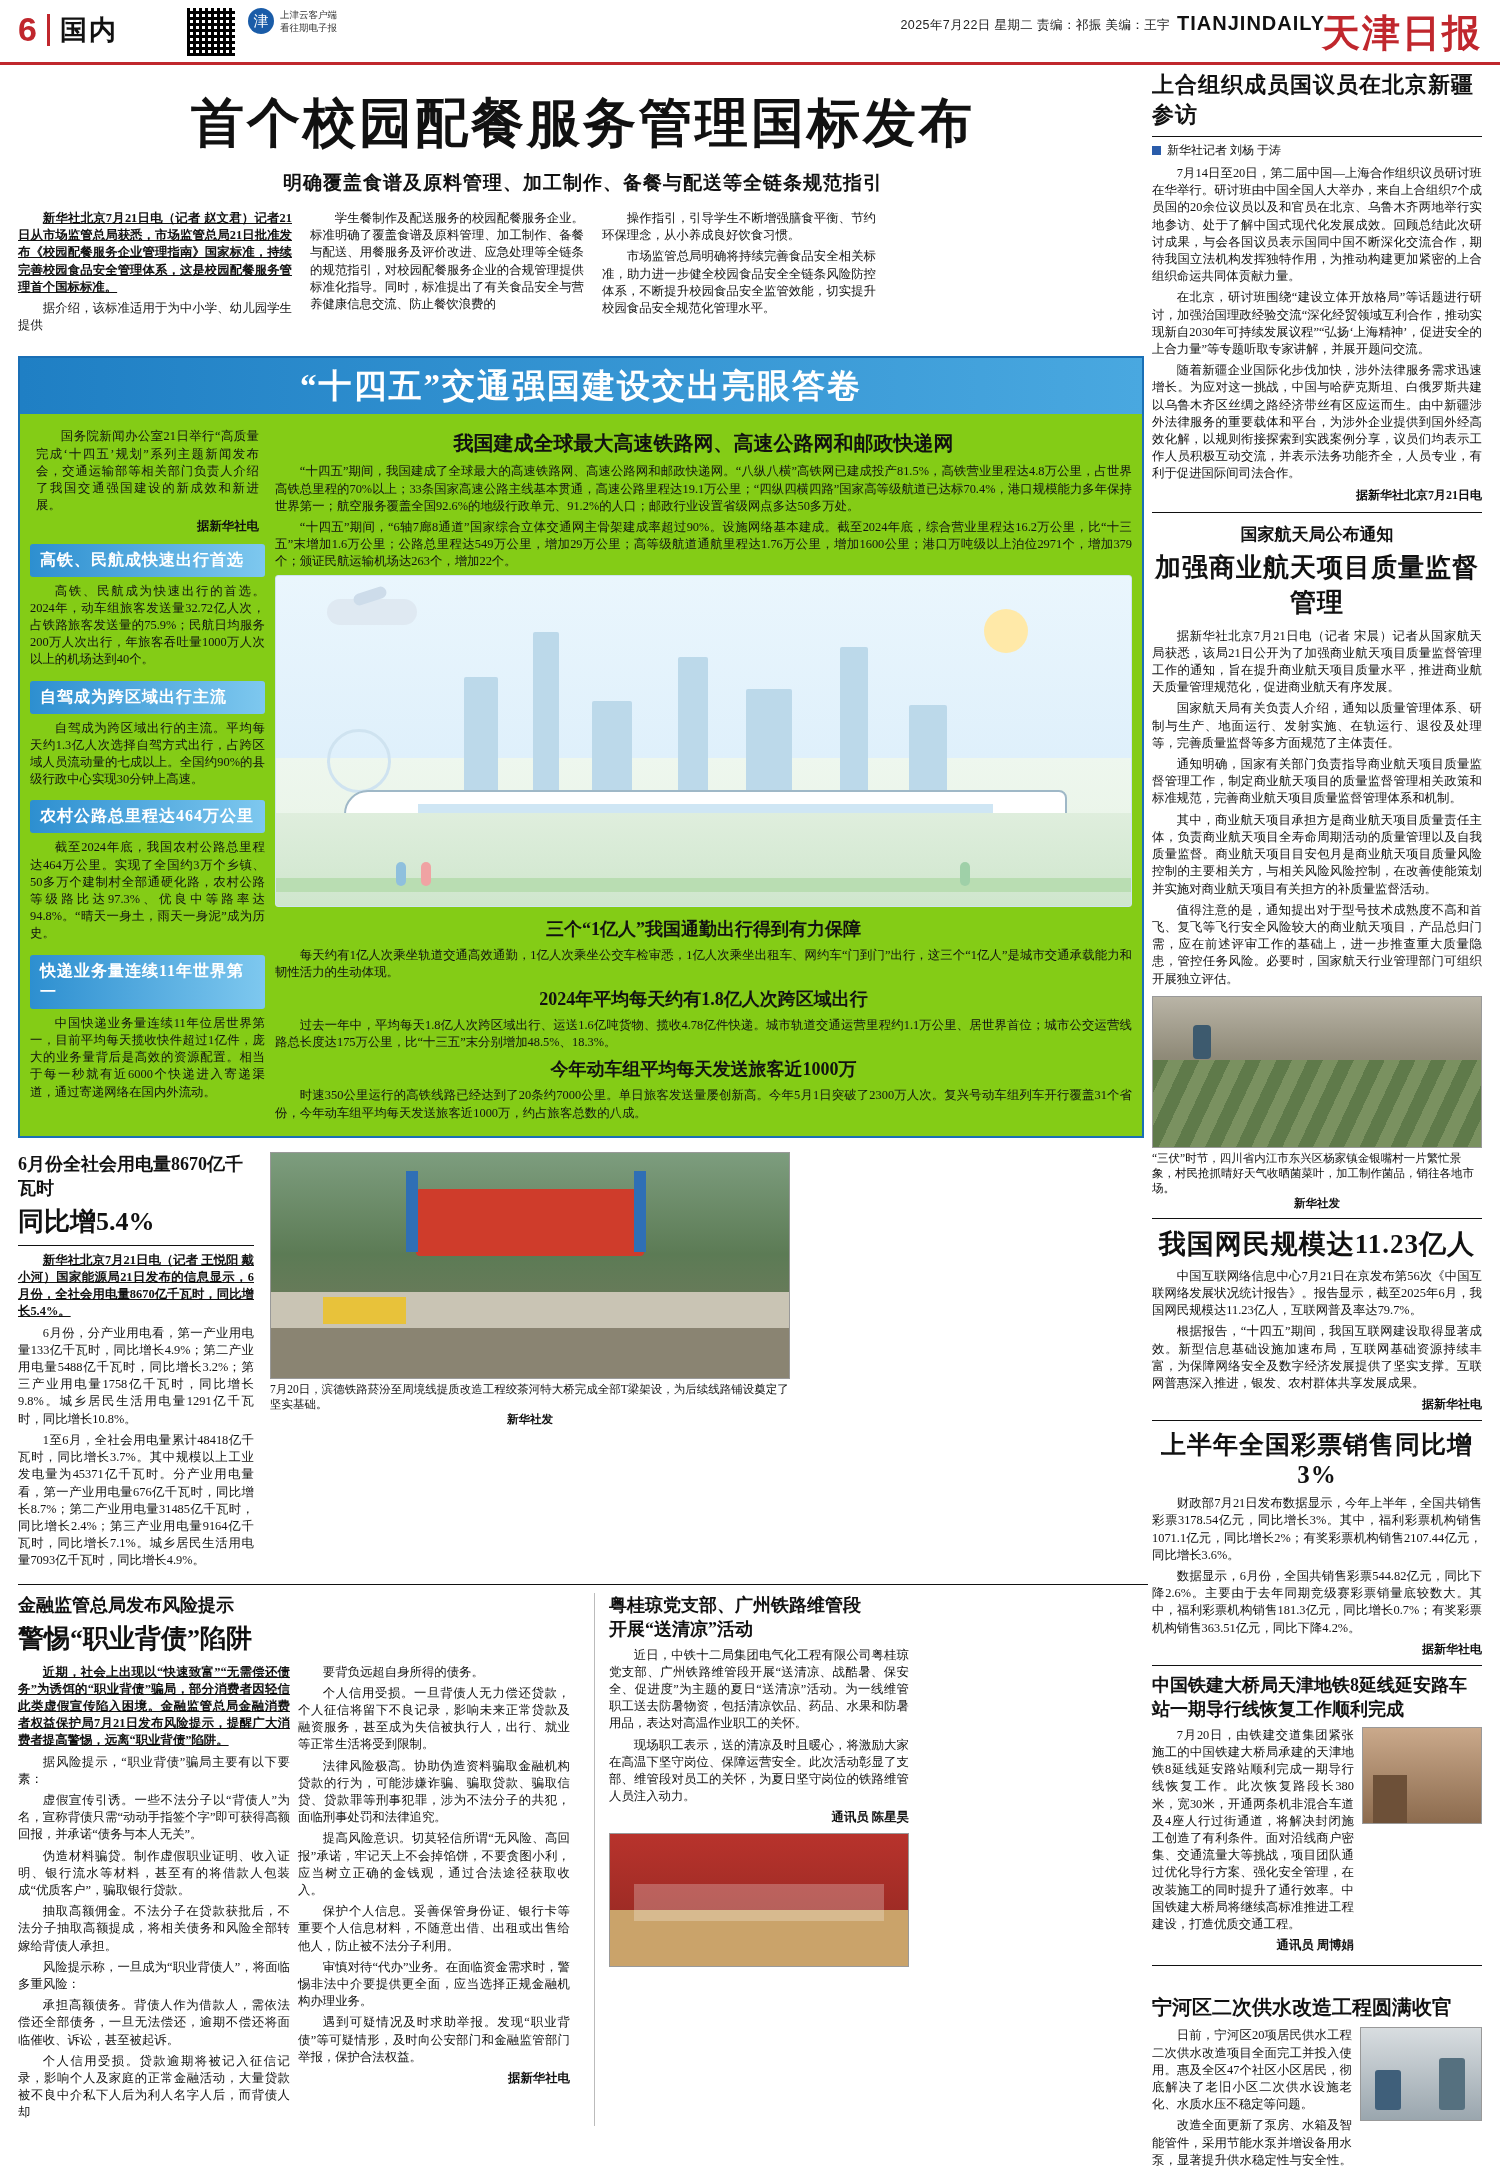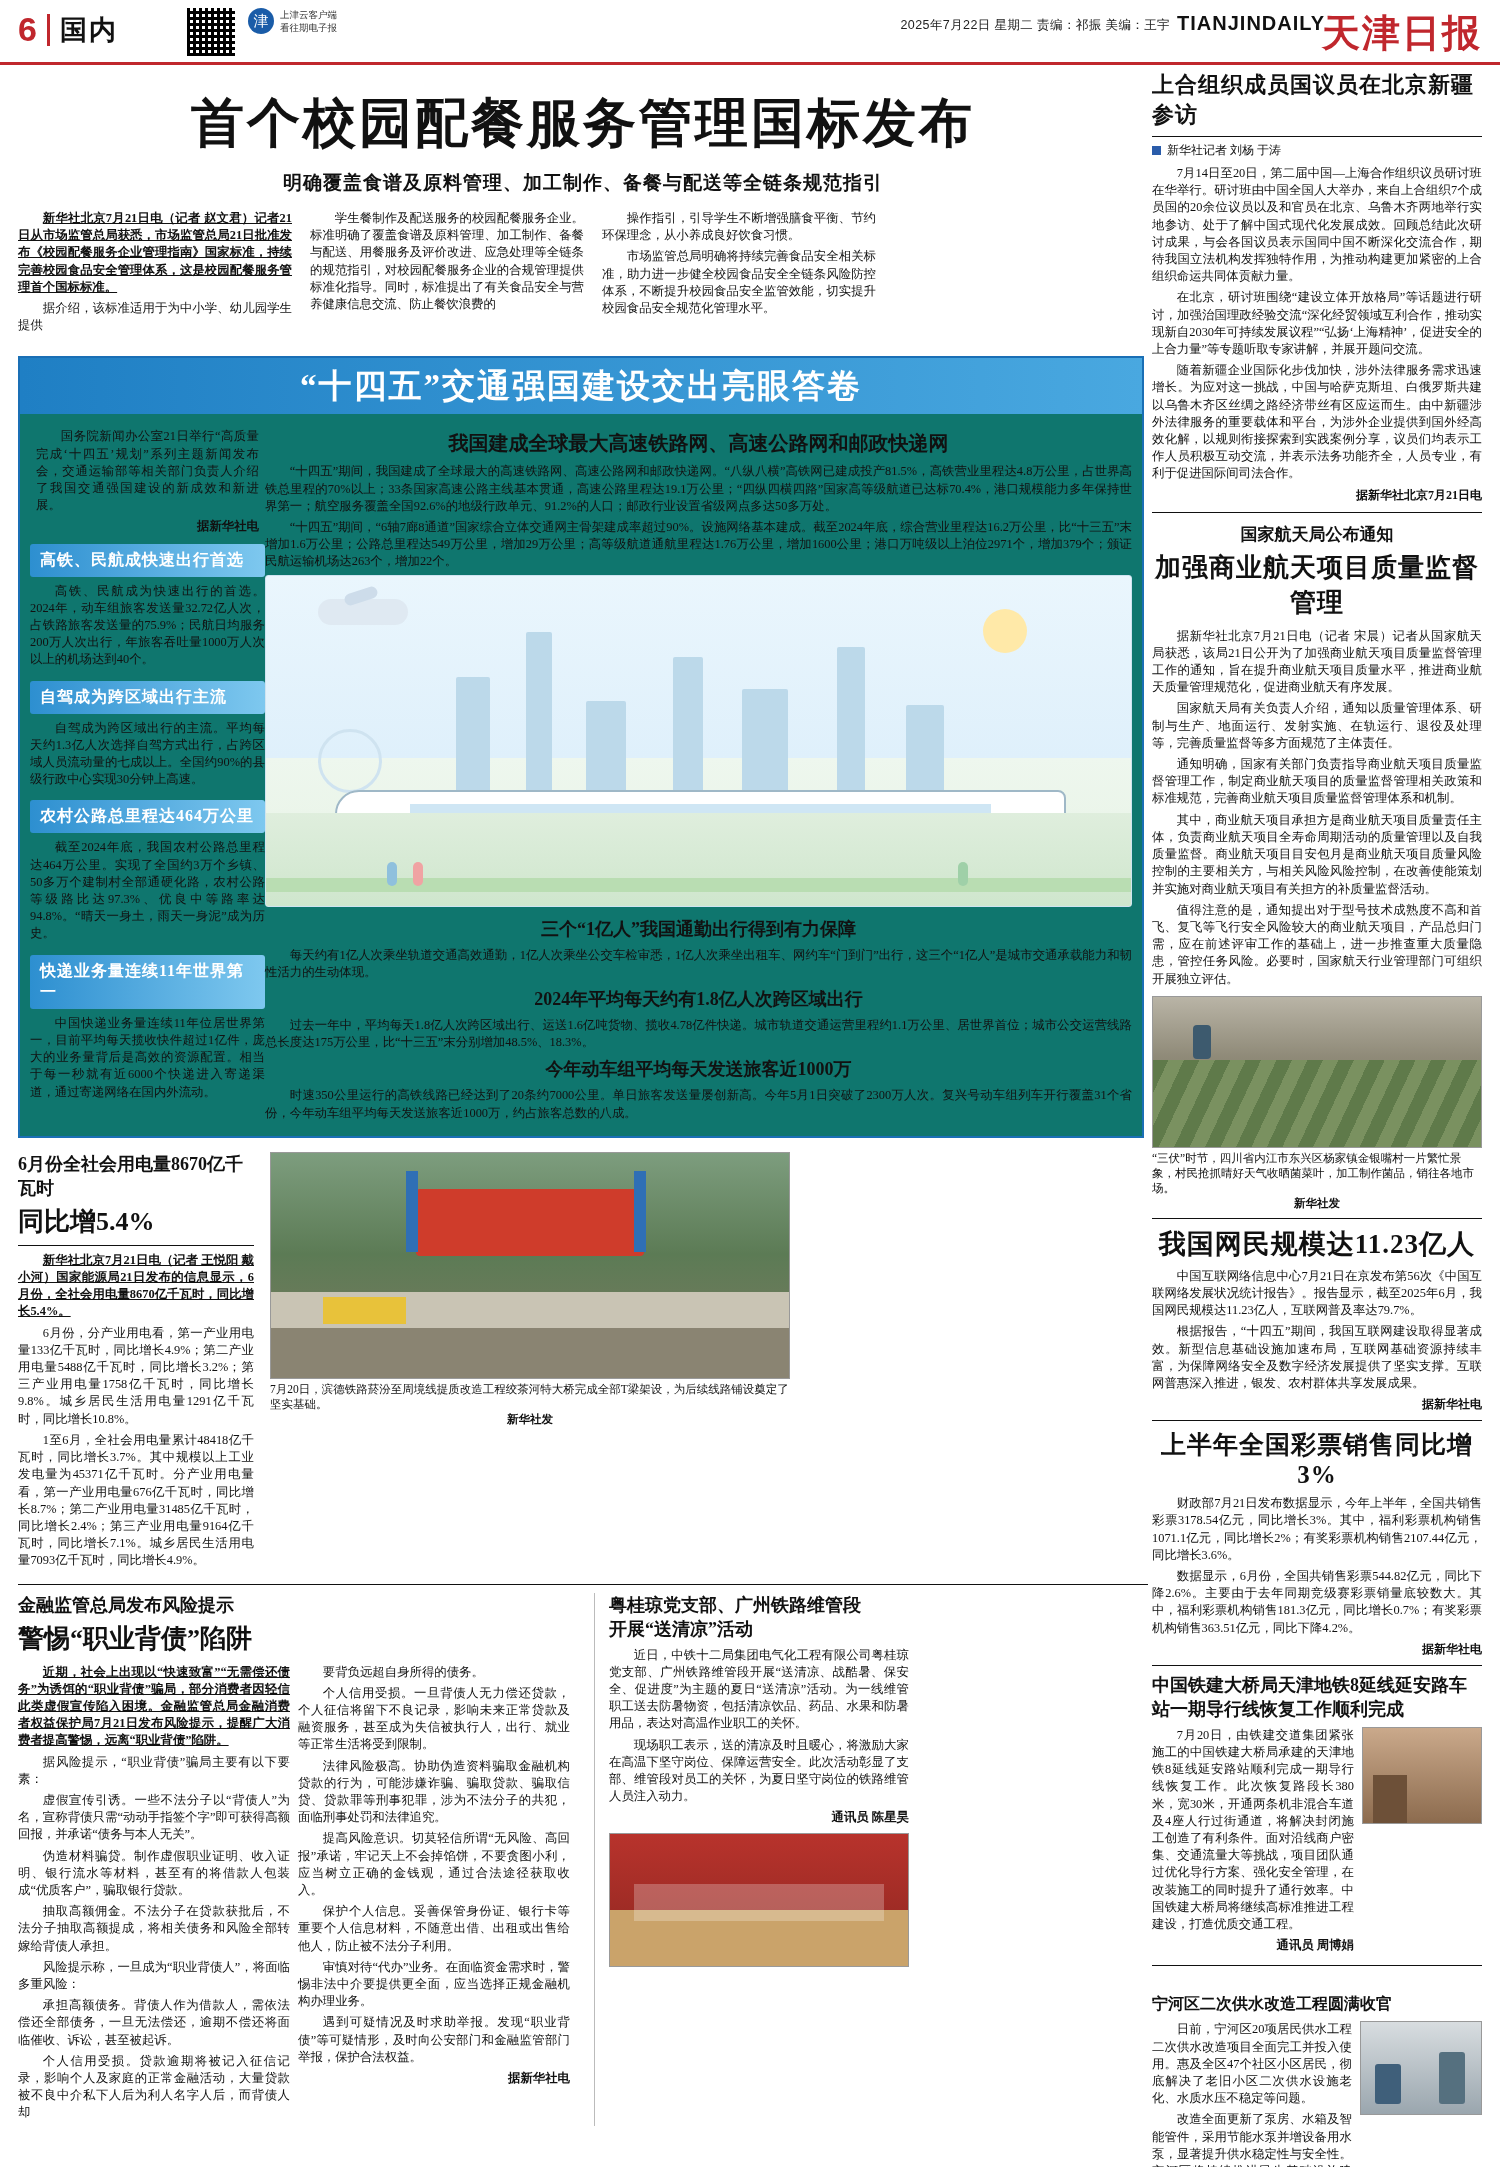--- a/index.html
+++ b/index.html
@@ -50,21 +50,21 @@
   .rc-h2{font-size:17px;font-weight:bold;text-align:center;margin:10px 0 2px;}
   .rc-h1{font-size:26px;font-weight:bold;text-align:center;letter-spacing:1px;margin:4px 0 8px;}
 
   
   .feature{position:relative;margin-top:10px;border:2px solid #1a6fb5;}
   .feat-banner{
     position:relative;height:56px;background:linear-gradient(90deg,#1f7fc4,#49a8e0);
     display:flex;align-items:center;justify-content:center;
   }
   .feat-banner span{color:#fff;font-size:33px;font-weight:bold;letter-spacing:2px;}
-  .feat-inner{display:flex;padding:10px;background:#0f766e;}
+  .feat-inner{display:flex;padding:10px;gap:10px;background:#84cc16;}
   .feat-left{width:235px;}
   .feat-right{flex:1;}
   .tagline{
     background:linear-gradient(90deg,#2d8fd0,#7ec8ef);color:#fff;font-weight:bold;font-size:16px;
     padding:6px 10px;border-radius:3px;margin:8px 0 6px;letter-spacing:1px;
   }
   .feat-box-title{text-align:center;font-size:20px;font-weight:bold;margin:6px 0;}
   .feat-box-title.sm{font-size:18px;}
   .illus{
     height:330px;border:1px solid #cfe4f1;border-radius:3px;position:relative;overflow:hidden;
@@ -88,21 +88,21 @@
   .rowicon{display:flex;gap:8px;align-items:center;}
 
   
   .photo{position:relative;background:#7d8b93;overflow:hidden;border:1px solid #999;}
   .photo .ph-sky{position:absolute;inset:0;background:linear-gradient(#a9c4d4,#8fae8d 60%,#6f7d63);}
   .cap{font-size:11.5px;line-height:15px;margin-top:3px;}
   .cap-src{text-align:center;font-weight:bold;font-size:11.5px;}
 
   .center-title{text-align:left;font-weight:bold;}
   .t-18{font-size:18px;}
-  .t-20{font-size:16px;margin-top:28px;}
+  .t-20{font-size:20px;margin-top:28px;}
   .t-26{font-size:26px;}
 </style>
 </head>
 <body>
 
 <div class="page">
 
   <div class="masthead">
     <div class="mh-page">
       <span class="mh-num">6</span>

